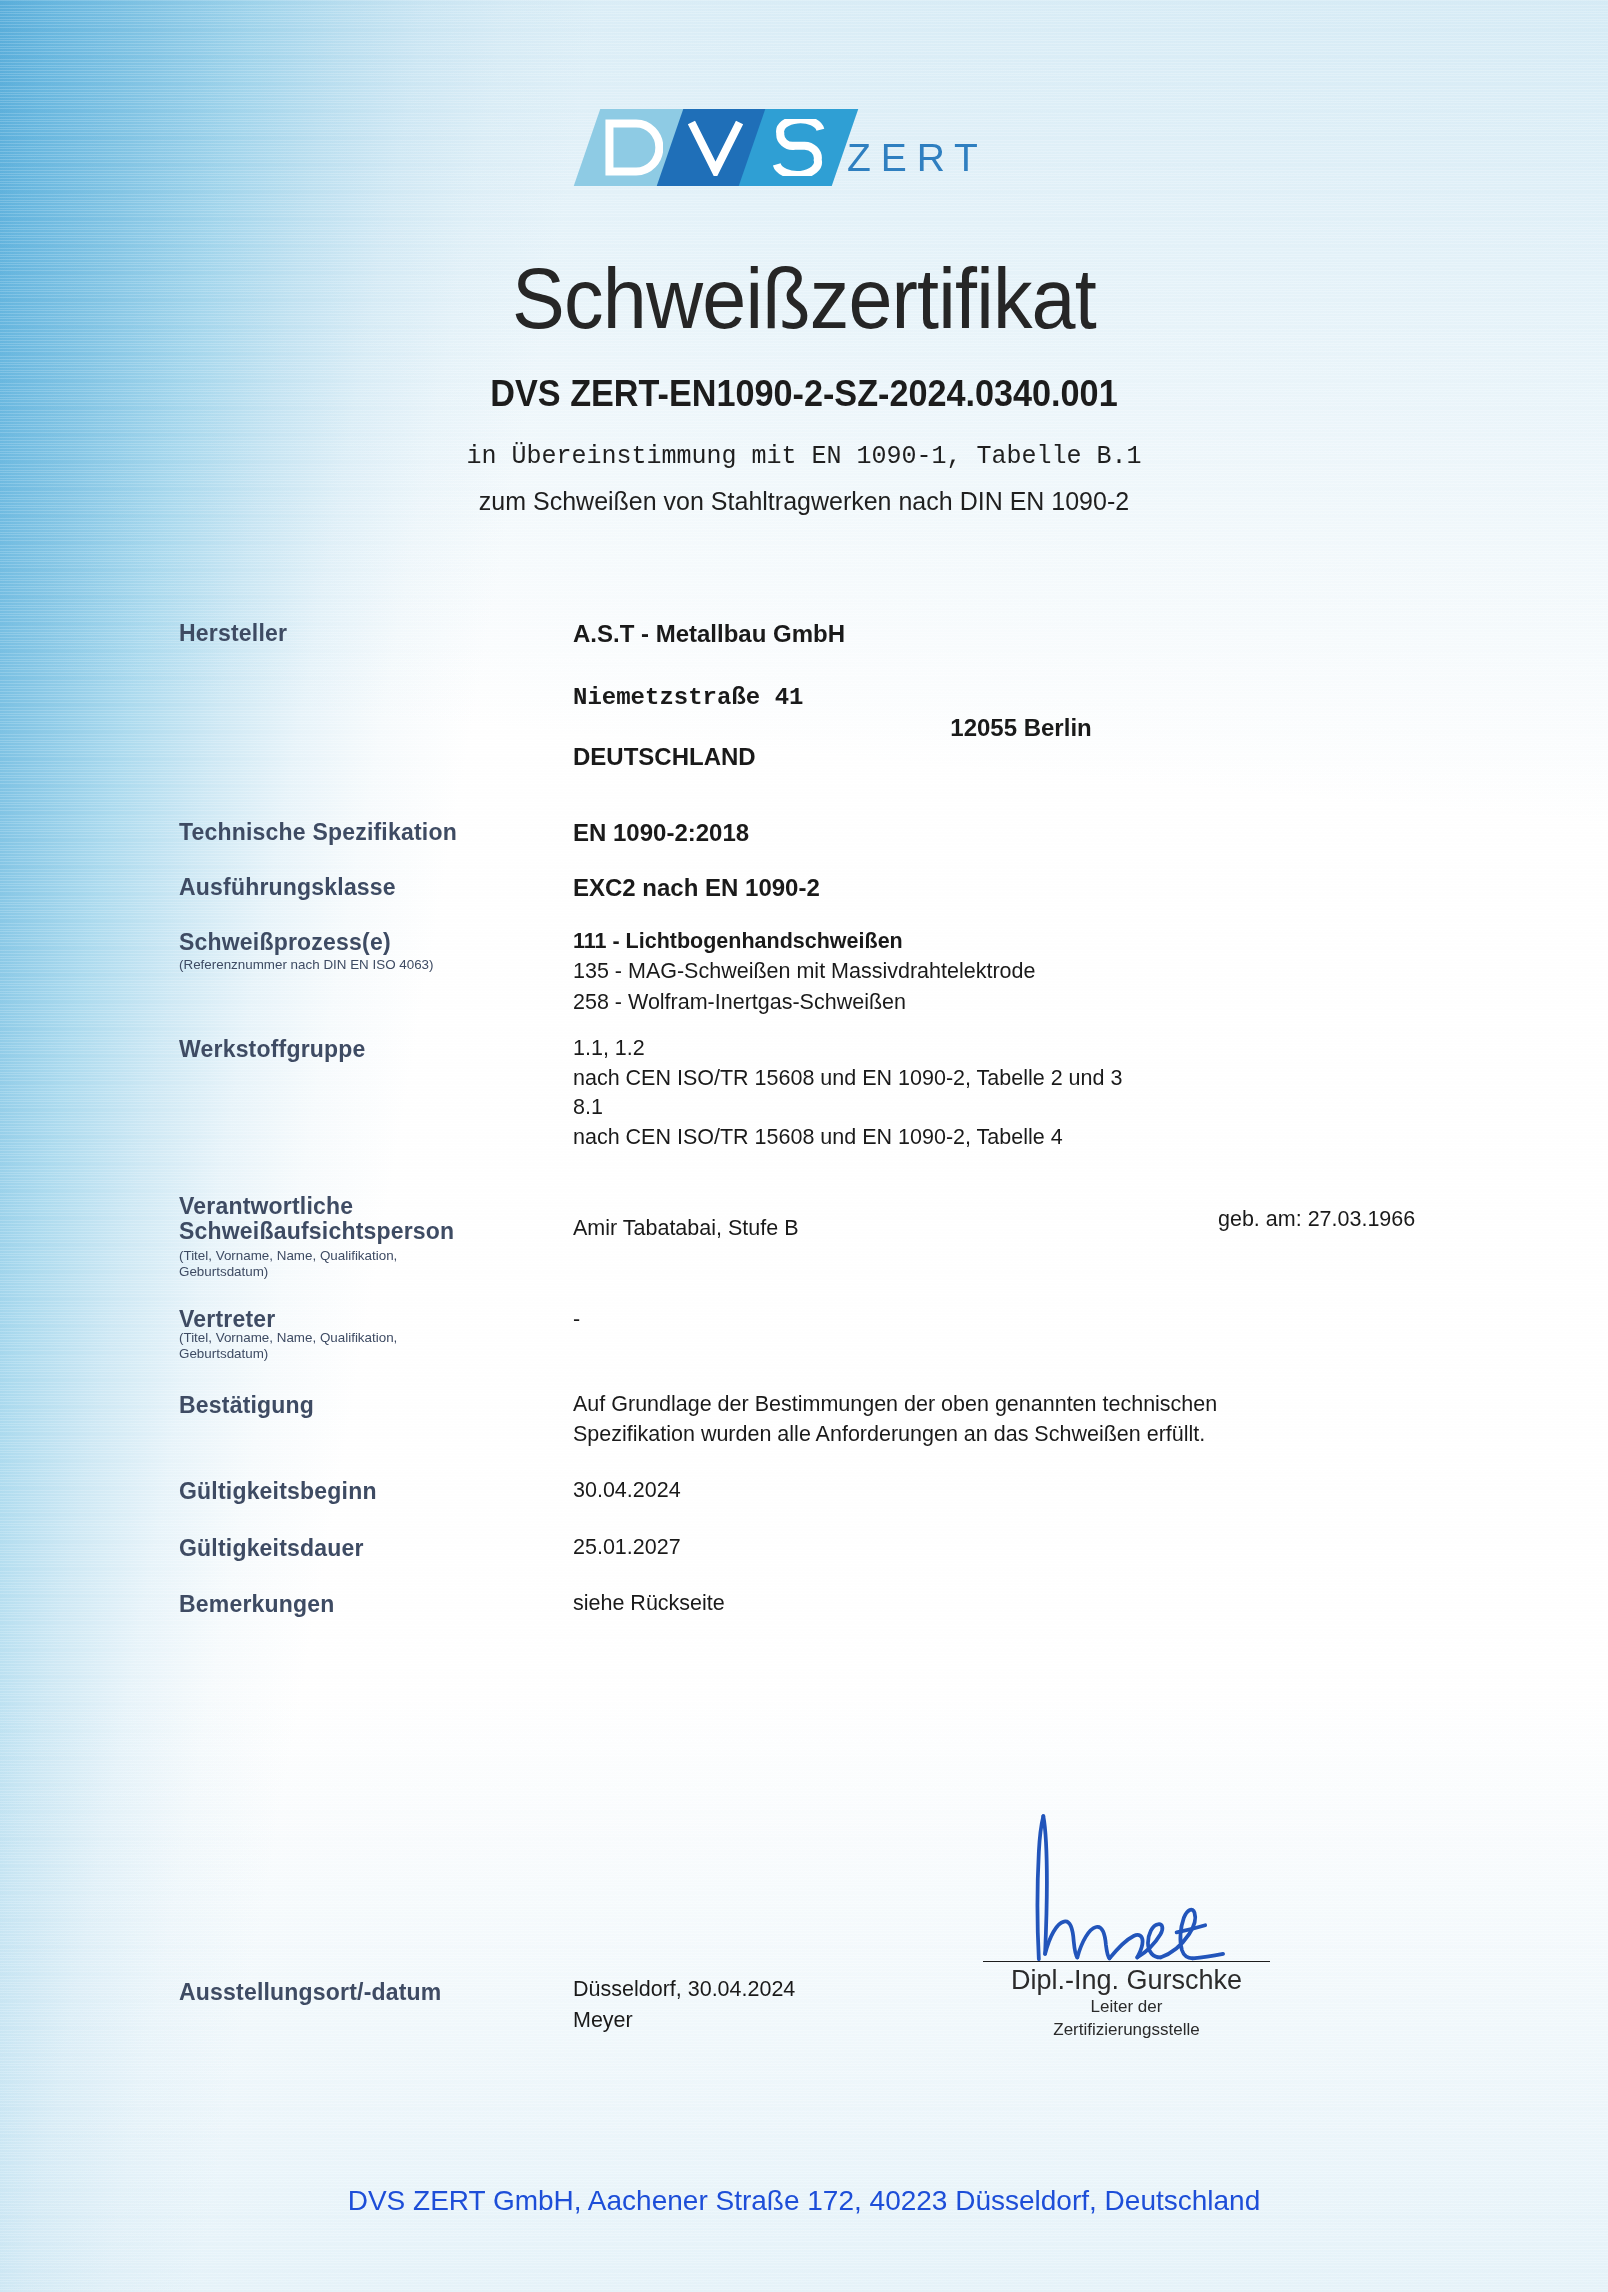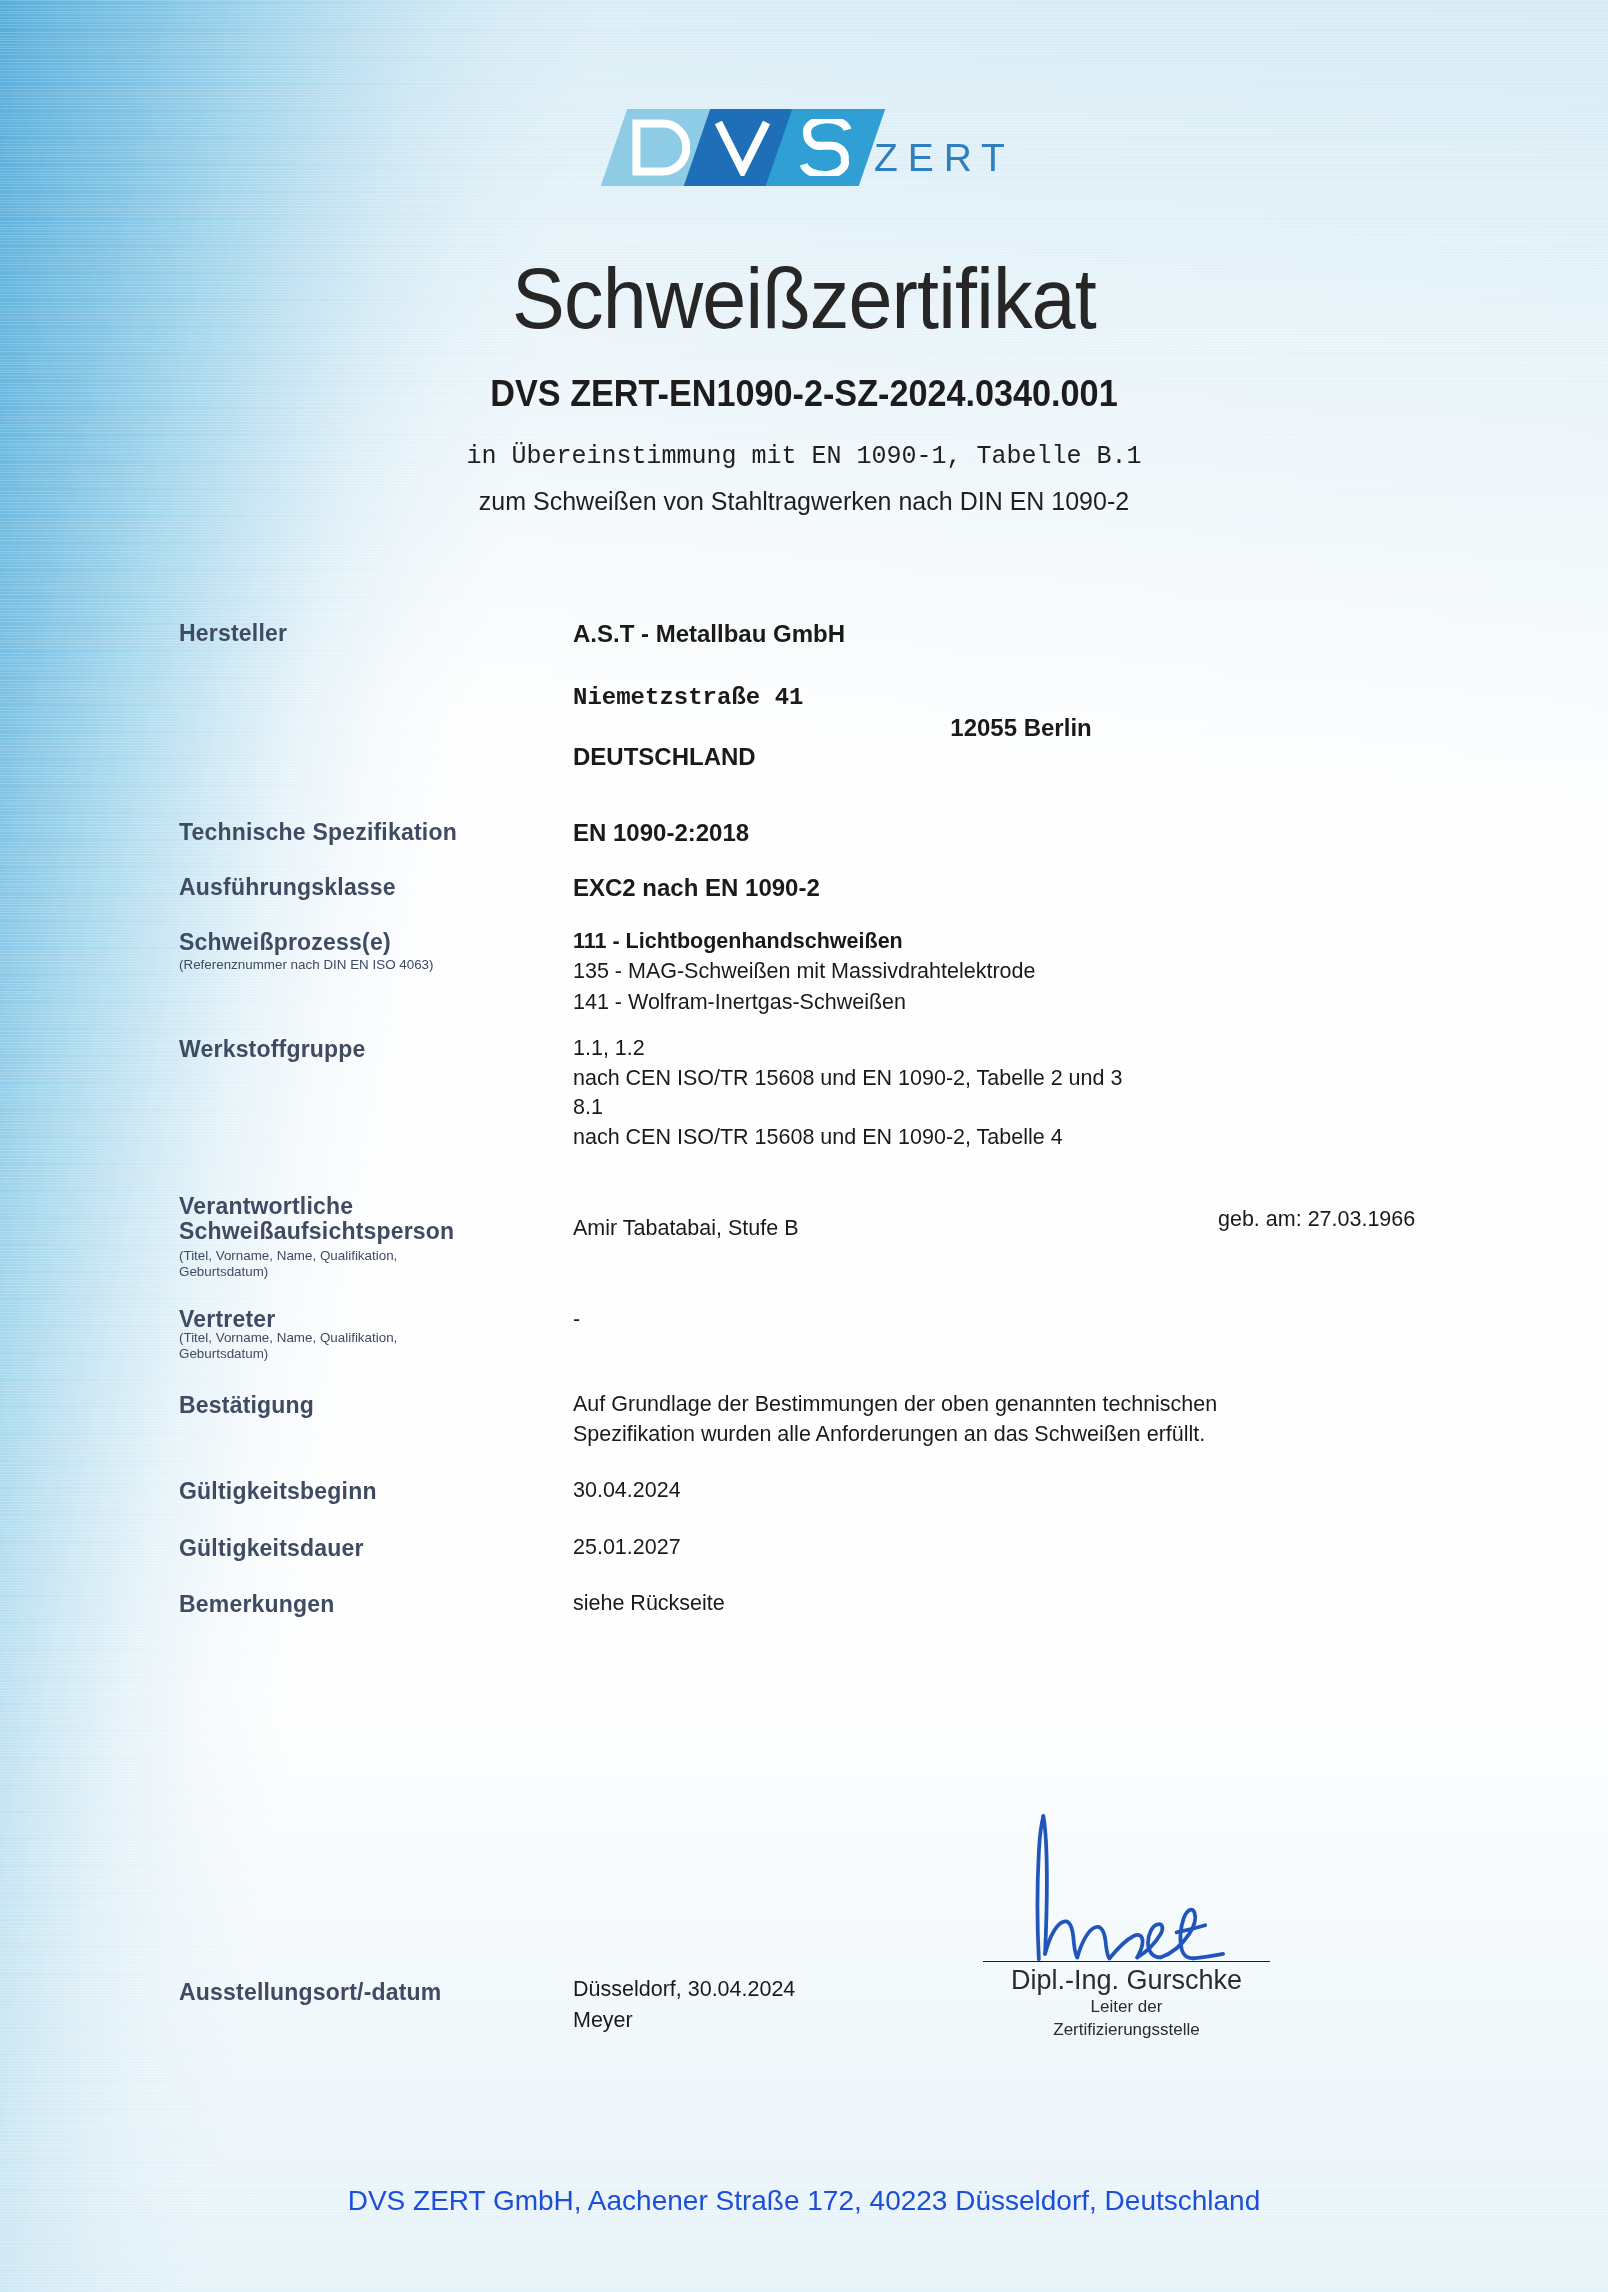--- a/index.html
+++ b/index.html
@@ -63,21 +63,21 @@
   
   .content {
     position: absolute;
     inset: 0;
     z-index: 4;
   }
 
   
   .logo {
     position: absolute;
-    left: 605px;
+    left: 578px;
     top: 109px;
     width: 376px;
     height: 81px;
   }
   .logo-marks {
     position: absolute;
     left: 0;
     top: 0;
     height: 77px;
     width: 233px;
@@ -310,21 +310,21 @@
   <div class="field" style="top:872px;">
     <div class="flabel">Ausführungsklasse</div>
     <div class="fvalue bold">EXC2 nach EN 1090-2</div>
   </div>
 
   <div class="field" style="top:927px;">
     <div class="flabel">Schweißprozess(e)</div>
     <div class="fsublabel" style="top:29px;">(Referenznummer nach DIN EN ISO 4063)</div>
     <div class="fvalue small" style="top:0;font-weight:bold;">111 - Lichtbogenhandschweißen</div>
     <div class="fvalue small" style="top:30px;">135 - MAG-Schweißen mit Massivdrahtelektrode</div>
-    <div class="fvalue small" style="top:61px;">141 - Wolfram-Inertgas-Schweißen</div>
+    <div class="fvalue small" style="top:61px;">258 - Wolfram-Inertgas-Schweißen</div>
   </div>
 
   <div class="field" style="top:1034px;">
     <div class="flabel">Werkstoffgruppe</div>
     <div class="fvalue small" style="top:0;">1.1, 1.2</div>
     <div class="fvalue small" style="top:29.6px;">nach CEN ISO/TR 15608 und EN 1090-2, Tabelle 2 und 3</div>
     <div class="fvalue small" style="top:59px;">8.1</div>
     <div class="fvalue small" style="top:89px;">nach CEN ISO/TR 15608 und EN 1090-2, Tabelle 4</div>
   </div>
 

